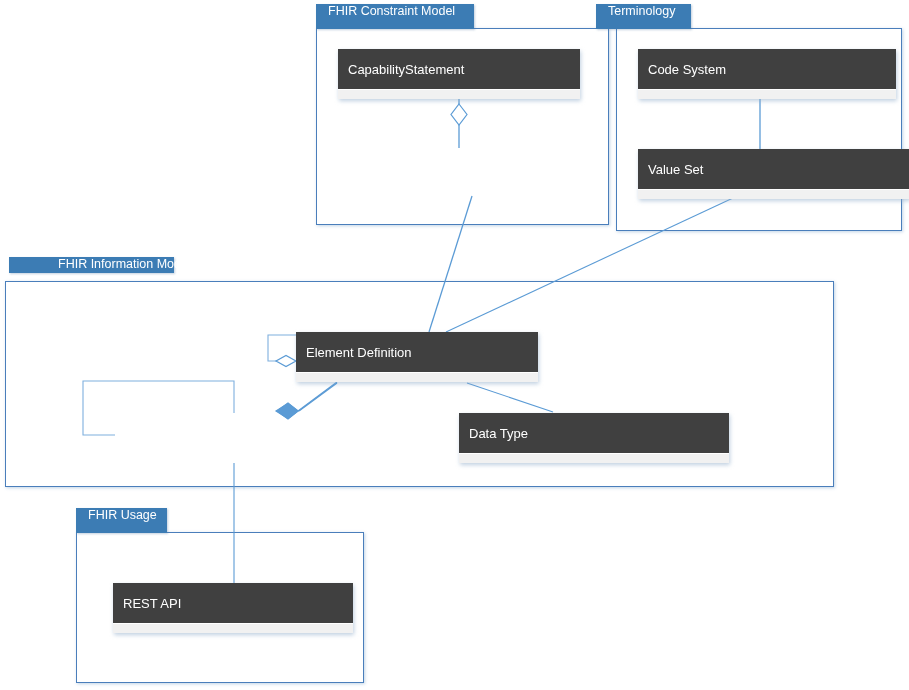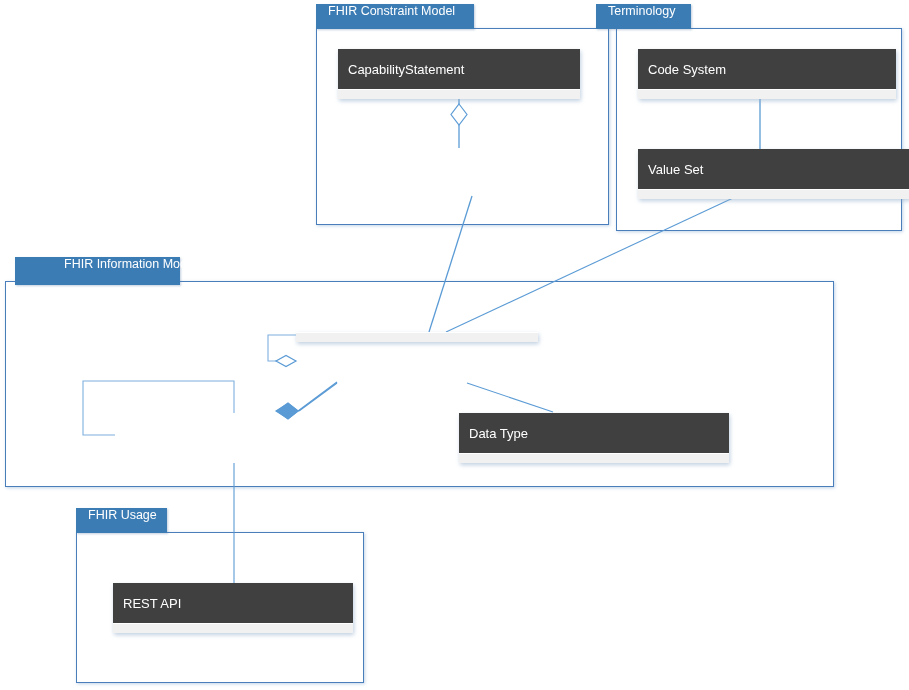--- a/index.html
+++ b/index.html
@@ -85,21 +85,21 @@
   <div class="pkg-tab" style="left:316px;top:4px;width:158px;height:25px;">
     <span>FHIR Constraint Model</span>
   </div>
   <div class="pkg-body" style="left:316px;top:28px;width:293px;height:197px;"></div>
 
   <div class="pkg-tab" style="left:596px;top:4px;width:95px;height:25px;">
     <span>Terminology</span>
   </div>
   <div class="pkg-body" style="left:616px;top:28px;width:286px;height:203px;"></div>
 
-  <div class="pkg-tab" style="left:15px;top:257px;width:165px;height:28px;padding-left:48px;">
+  <div class="pkg-tab" style="left:9px;top:257px;width:165px;height:16px;padding-left:48px;">
     <span>FHIR Information Model</span>
   </div>
   <div class="pkg-body" style="left:5px;top:281px;width:829px;height:206px;"></div>
 
   <div class="pkg-tab" style="left:76px;top:508px;width:91px;height:25px;">
     <span>FHIR Usage</span>
   </div>
   <div class="pkg-body" style="left:76px;top:532px;width:288px;height:151px;"></div>
 
   <svg class="svg-layer">
@@ -143,20 +143,23 @@
   </div>
 
   <div class="cls" style="left:638px;top:149px;width:272px;">
     <div class="hdr">
       <span>Value Set</span>
     </div>
     <div class="foot"></div>
   </div>
 
   <div class="cls" style="left:296px;top:332px;width:242px;">
+    <div class="hdr">
+      <span>Element Definition</span>
+    </div>
     <div class="foot"></div>
   </div>
 
 
   <div class="cls" style="left:459px;top:413px;width:270px;">
     <div class="hdr">
       <span>Data Type</span>
     </div>
     <div class="foot"></div>
   </div>

